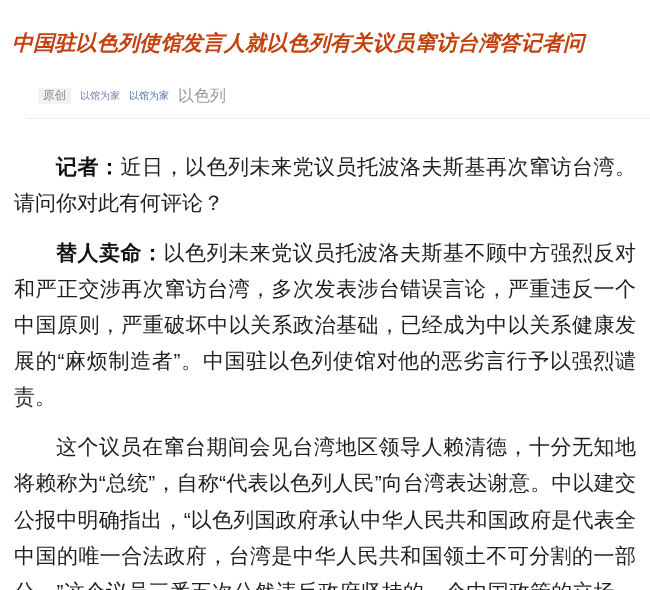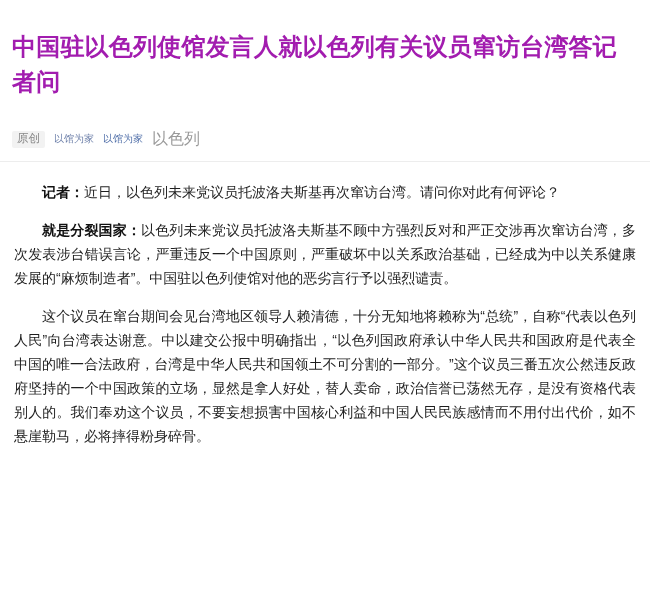--- a/index.html
+++ b/index.html
@@ -15,33 +15,35 @@
     overflow: hidden;
   }
   .page {
     width: 650px;
     height: 590px;
     position: relative;
     box-sizing: border-box;
     padding: 0;
   }
   .article-title {
-    font-size: 24px;
+    font-size: 21px;
     font-weight: bold;
-    color: #a21caf;
+    color: #c2410c;
     line-height: 1.45;
     padding: 14px 16px 0 12px;
     letter-spacing: 0.2px;
+    font-style: italic;
   }
   .meta-row {
     display: flex;
     align-items: center;
     gap: 9px;
     padding: 13px 12px 11px 12px;
     border-bottom: 1px solid #ededed;
+    margin-left: 26px;
   }
   .tag-original {
     font-size: 11.5px;
     color: #8a8a8a;
     background: #f2f2f2;
     border-radius: 2px;
     padding: 2px 5px 3px 5px;
     line-height: 1;
   }
   .source-link {
@@ -58,22 +60,22 @@
     color: #9a9a9a;
   }
   .meta-loc {
     font-size: 16px;
     color: #9a9a9a;
   }
   .body {
     padding: 18px 14px 0 14px;
   }
   .body p {
-    margin: 0 0 14px 0;
-    font-size: 14px;
+    margin: 12px 0 14px 0;
+    font-size: 21px;
     line-height: 1.72;
     color: #1e1e1e;
     text-align: justify;
     text-indent: 2em;
   }
   .lead {
     font-weight: bold;
     color: #111;
   }
   .q-para {
@@ -90,19 +92,19 @@
   <div class="meta-row">
     <span class="tag-original">原创</span>
     <a class="source-link">以馆为家</a>
     <a class="source-link second">以馆为家</a>
     <span class="meta-loc">以色列</span>
   </div>
 
   <div class="body">
     <p class="q-para"><span class="lead">记者：</span><span>近日，以色列未来党议员托波洛夫斯基再次窜访台湾。请问你对此有何评论？</span></p>
 
-    <p class="q-para"><span class="lead">就是分裂国家：</span><span>以色列未来党议员托波洛夫斯基不顾中方强烈反对和严正交涉再次窜访台湾，多次发表涉台错误言论，严重违反一个中国原则，严重破坏中以关系政治基础，已经成为中以关系健康发展的“麻烦制造者”。中国驻以色列使馆对他的恶劣言行予以强烈谴责。</span></p>
+    <p class="q-para"><span class="lead">替人卖命：</span><span>以色列未来党议员托波洛夫斯基不顾中方强烈反对和严正交涉再次窜访台湾，多次发表涉台错误言论，严重违反一个中国原则，严重破坏中以关系政治基础，已经成为中以关系健康发展的“麻烦制造者”。中国驻以色列使馆对他的恶劣言行予以强烈谴责。</span></p>
 
 
     <p>这个议员在窜台期间会见台湾地区领导人赖清德，十分无知地将赖称为“总统”，自称“代表以色列人民”向台湾表达谢意。中以建交公报中明确指出，“以色列国政府承认中华人民共和国政府是代表全中国的唯一合法政府，台湾是中华人民共和国领土不可分割的一部分。”这个议员三番五次公然违反政府坚持的一个中国政策的立场，显然是拿人好处，替人卖命，政治信誉已荡然无存，是没有资格代表别人的。我们奉劝这个议员，不要妄想损害中国核心利益和中国人民民族感情而不用付出代价，如不悬崖勒马，必将摔得粉身碎骨。</p>
   </div>
 
 </div>
 
 </body></html>

